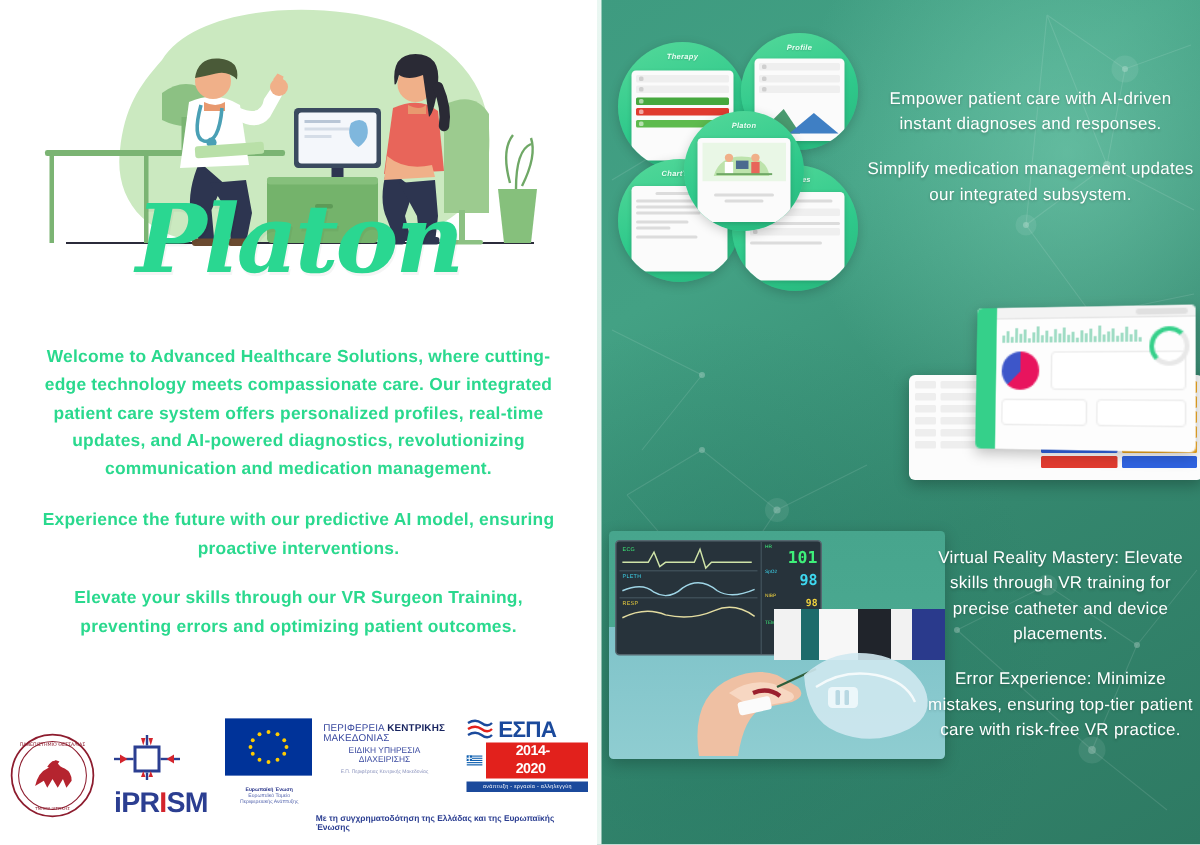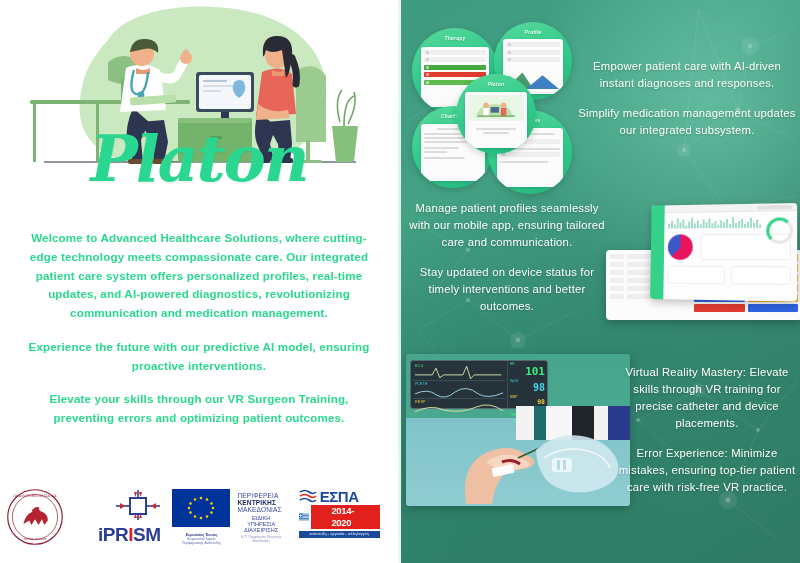--- a/index.html
+++ b/index.html
@@ -65,34 +65,34 @@
     left: 0; bottom: 8px;
     width: 398px;
     height: 76px;
     display: flex;
     align-items: center;
     padding: 0 6px;
   }
   .logo-uth { width: 58px; height: 58px; flex: 0 0 58px; }
   .logo-iprism {
     flex: 0 0 62px;
-    margin-left: 34px;
-    text-align: right;
+    margin-left: 12px;
+    text-align: left;
   }
   .iprism-word {
     font-size: 19px; font-weight: bold; letter-spacing: -.5px;
     color: #2b3e91; line-height: 1; margin-top: 1px;
     font-family: "Liberation Sans", sans-serif;
   }
   .iprism-word .red { color: #d4242c; }
   .eu-block {
     flex: 1 1 auto;
     margin-left: 12px;
     display: flex;
-    flex-direction: row;
+    flex-direction: column;
     align-items: flex-start;
   }
   .eu-row { display: flex; align-items: flex-start; gap: 7px; }
   .eu-flag-wrap { width: 58px; text-align: center; }
   .eu-flag { width: 58px; height: 38px; background: #039; position: relative; }
   .eu-cap { font-size: 3.4px; color: #28348a; line-height: 1.25; margin-top: 2px; font-weight: bold;}
   .eu-cap .dim { color: #5a6ab0; font-weight: normal; }
   .region-txt { padding-top: 3px; }
   .region-l1 { font-size: 6.6px; color: #3a4aa0; letter-spacing: .1px; }
   .region-l1 b { color: #17235f; }
@@ -214,21 +214,21 @@
   .cell { height:8px; border-radius:1px; font-size:3px; color:#fff; padding-left:2px; line-height:8px; overflow:hidden;}
 
   
   .vr {
     position: absolute; left: 8px; top: 354px; width: 224px; height: 152px;
     border-radius: 3px; overflow: hidden; z-index: 3;
     box-shadow: 0 3px 10px rgba(0,0,0,.22);
     background: linear-gradient(180deg,#47a58d 0%,#4aa890 42%,#7fc3c9 42%,#8fcdd1 100%);
   }
   .monitor {
-    position: absolute; left: 4px; top: 6px; width: 138px; height: 49px;
+    position: absolute; left: 4px; top: 6px; width: 138px; height: 77px;
     background: #27333b; border: 1px solid #55676f; border-radius: 3px;
     display: flex;
   }
   .mon-waves { flex:1; padding:2px; }
   .mon-lane { height:18px; border-bottom:1px solid #3d4d56; position:relative; }
   .mon-lane:last-child { border-bottom:none; }
   .mon-lane span { position:absolute; left:2px; top:1px; font-size:3.6px; letter-spacing:.2px; }
   .mon-vals { flex:0 0 40px; border-left:1px solid #3d4d56; padding:1px 2px; }
   .mv { font-family:"DejaVu Sans Mono", monospace; font-weight:bold; text-align:right; line-height:1; }
   .mv-lbl { font-size:3.2px; text-align:left; }
@@ -682,24 +682,20 @@
         <rect x="151" y="106" width="3" height="10" rx="1" fill="#b8d8e2"></rect>
         <rect x="157" y="106" width="3" height="10" rx="1" fill="#b8d8e2"></rect>
       </svg>
     </div>
 
     <div class="rtext t-top">
       <p>Empower patient care with AI-driven instant diagnoses and responses.</p>
       <p>Simplify medication management updates our integrated subsystem.</p>
     </div>
 
-    <div class="rtext t-mid">
-      <p>Manage patient profiles seamlessly with our mobile app, ensuring tailored care and communication.</p>
-      <p>Stay updated on device status for timely interventions and better outcomes.</p>
-    </div>
 
     <div class="rtext t-bottom">
       <p>Virtual Reality Mastery: Elevate skills through VR training for precise catheter and device placements.</p>
       <p>Error Experience: Minimize mistakes, ensuring top-tier patient care with risk-free VR practice.</p>
     </div>
 
   </div>
 </div>
 
 </body></html>

